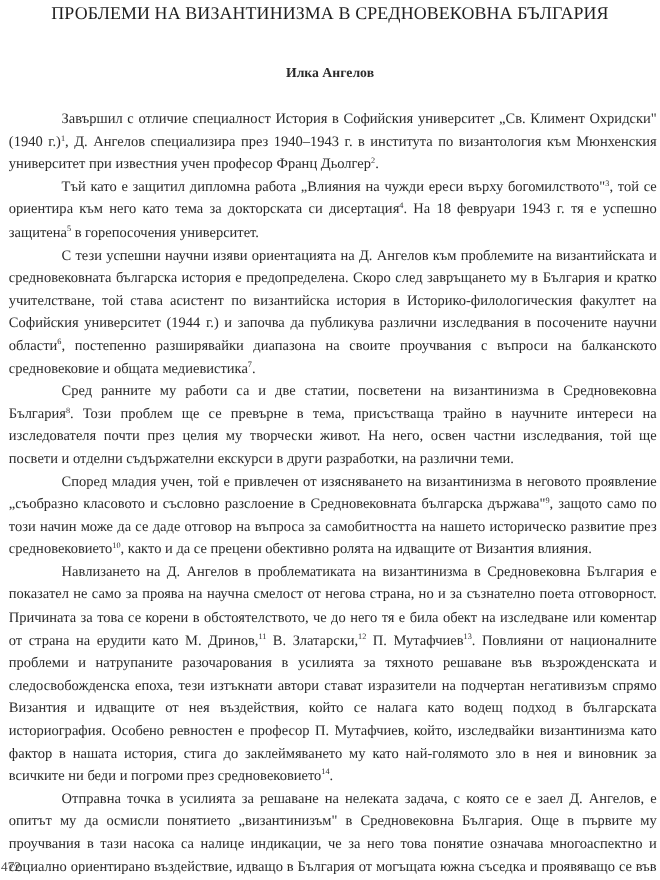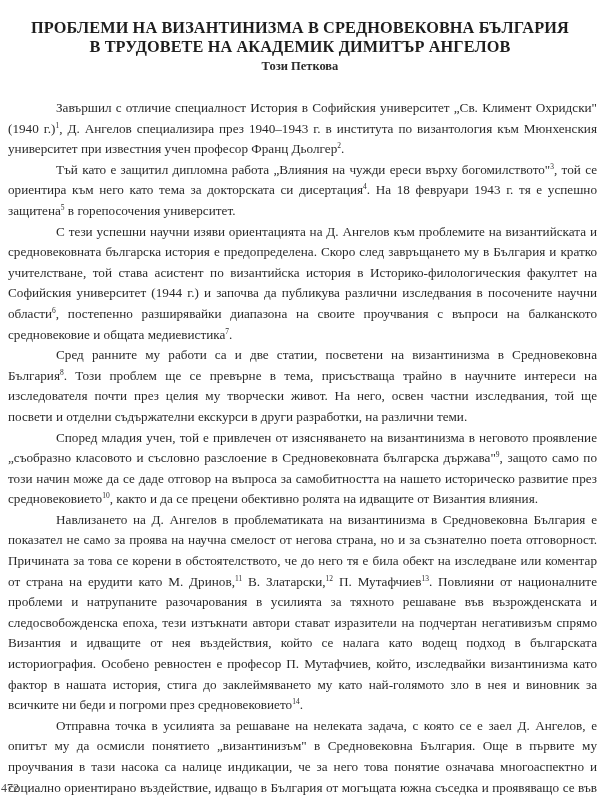--- a/index.html
+++ b/index.html
@@ -1,36 +1,35 @@
 <!DOCTYPE html>
 <html><head>
 <meta charset="utf-8">
 <style>
   html, body { margin: 0; padding: 0; background: #ffffff; }
   body { width: 600px; height: 800px; overflow: hidden; position: relative;
          font-family: "Liberation Serif", serif; color: #2a2a2a; }
-  .title { position: absolute; left: 0; width: 600px; top: 18px; text-align: center;
-           font-weight: bold; font-size: 16.3px; line-height: 19px; color: #1e1e1e; letter-spacing: 0.1px; }
+  .title { position: absolute; left: 0; width: 600px; top: 2px; text-align: center;
+           font-weight: normal; font-size: 16.3px; line-height: 19px; color: #1e1e1e; letter-spacing: 0.1px; }
   .author { position: absolute; left: 0; width: 600px; top: 59px; text-align: center;
             font-weight: bold; font-size: 12.5px; color: #2a2a2a; }
   .body { position: absolute; left: 8px; width: 589px; top: 98px; font-size: 13.2px; line-height: 20.6px;
           text-align: justify; }
   .body p { margin: 0; text-indent: 48px; font-family: Liberation Serif, serif; }
   .body sup { font-size: 7.5px; line-height: 0; vertical-align: 5px; }
   .pagenum { position: absolute; left: 1px; top: 781px; font-size: 12px; color: #444; }
 </style>
 </head>
 <body>
 
 <div class="title">
   <div>ПРОБЛЕМИ НА ВИЗАНТИНИЗМА В СРЕДНОВЕКОВНА БЪЛГАРИЯ</div>
-  <div>В ТРУДОВЕТЕ НА АКАДЕМИК ДИМИТЪР АНГЕЛОВ</div>
 </div>
 
-<div class="author">Този Петкова</div>
+<div class="author">Илка Ангелов</div>
 
 <div class="body" id="article-body">
     <p>Завършил с отличие специалност История в Софийския университет „Св. Климент Охридски" (1940 г.)<sup>1</sup>, Д. Ангелов специализира през 1940–1943 г. в института по византология към Мюнхенския университет при известния учен професор Франц Дьолгер<sup>2</sup>.</p>
     <p>Тъй като е защитил дипломна работа „Влияния на чужди ереси върху богомилството"<sup>3</sup>, той се ориентира към него като тема за докторската си дисертация<sup>4</sup>. На 18 февруари 1943 г. тя е успешно защитена<sup>5</sup> в горепосочения университет.</p>
     <p>С тези успешни научни изяви ориентацията на Д. Ангелов към проблемите на византийската и средновековната българска история е предопределена. Скоро след завръщането му в България и кратко учителстване, той става асистент по византийска история в Историко-филологическия факултет на Софийския университет (1944 г.) и започва да публикува различни изследвания в посочените научни области<sup>6</sup>, постепенно разширявайки диапазона на своите проучвания с въпроси на балканското средновековие и общата медиевистика<sup>7</sup>.</p>
     <p>Сред ранните му работи са и две статии, посветени на византинизма в Средновековна България<sup>8</sup>. Този проблем ще се превърне в тема, присъстваща трайно в научните интереси на изследователя почти през целия му творчески живот. На него, освен частни изследвания, той ще посвети и отделни съдържателни екскурси в други разработки, на различни теми.</p>
     <p>Според младия учен, той е привлечен от изясняването на византинизма в неговото проявление „съобразно класовото и съсловно разслоение в Средновековната българска държава"<sup>9</sup>, защото само по този начин може да се даде отговор на въпроса за самобитността на нашето историческо развитие през средновековието<sup>10</sup>, както и да се прецени обективно ролята на идващите от Византия влияния.</p>
     <p>Навлизането на Д. Ангелов в проблематиката на византинизма в Средновековна България е показател не само за проява на научна смелост от негова страна, но и за съзнателно поета отговорност. Причината за това се корени в обстоятелството, че до него тя е била обект на изследване или коментар от страна на ерудити като М. Дринов,<sup>11</sup> В. Златарски,<sup>12</sup> П. Мутафчиев<sup>13</sup>. Повлияни от националните проблеми и натрупаните разочарования в усилията за тяхното решаване във възрожденската и следосвобожденска епоха, тези изтъкнати автори стават изразители на подчертан негативизъм спрямо Византия и идващите от нея въздействия, който се налага като водещ подход в българската историография. Особено ревностен е професор П. Мутафчиев, който, изследвайки византинизма като фактор в нашата история, стига до заклеймяването му като най-голямото зло в нея и виновник за всичките ни беди и погроми през средновековието<sup>14</sup>.</p>
     <p>Отправна точка в усилията за решаване на нелеката задача, с която се е заел Д. Ангелов, е опитът му да осмисли понятието „византинизъм" в Средновековна България. Още в първите му проучвания в тази насока са налице индикации, че за него това понятие означава многоаспектно и социално ориентирано въздействие, идващо в България от могъщата южна съседка и проявяващо се във всички страни на „многоликата социална действителност, в цялата наша материална и духовна средновековна култура".</p>
   </div>

